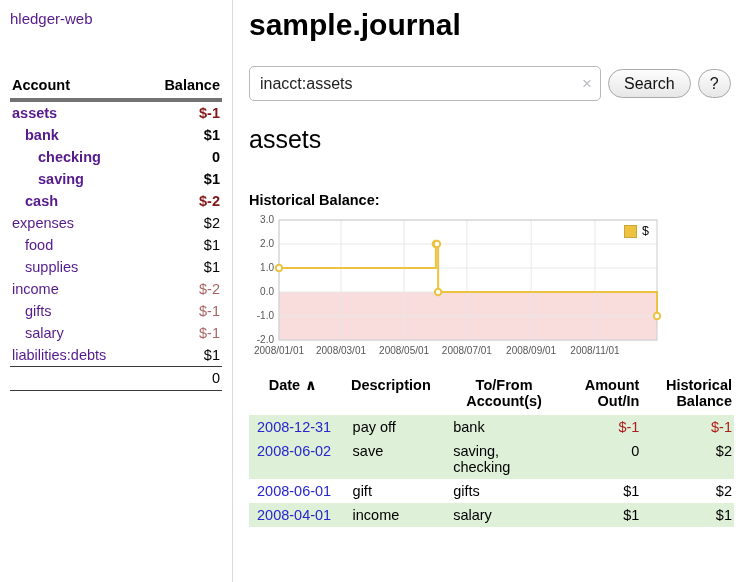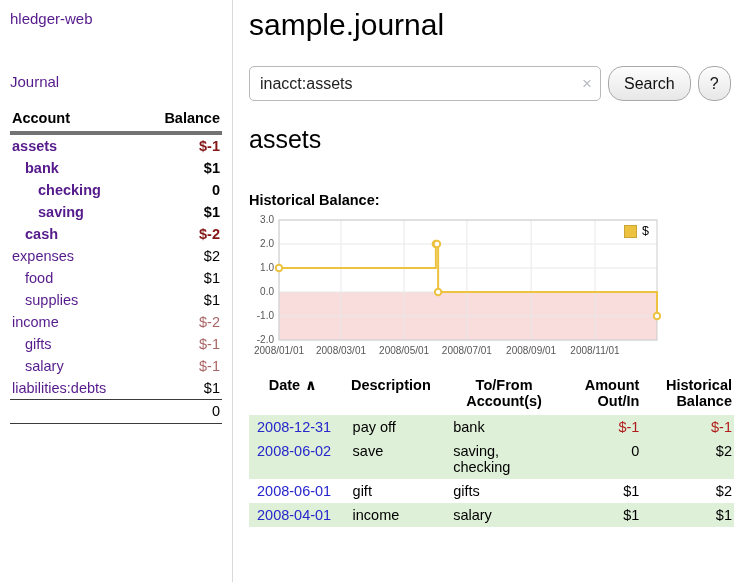--- a/index.html
+++ b/index.html
@@ -34,34 +34,34 @@
   .acct-link { color: var(--link-purple, #551a8b); text-decoration: none; }
   tr.bold .acct-link, tr.bold .bal { font-weight: bold; }
   .bal { color: #000; }
   .bal.neg-strong { color: var(--negative-strong, #841616); }
   .bal.neg-muted  { color: var(--negative-muted, #aa6666); }
   table.accounts tfoot tr { border-top: 1px solid #3a3a3a; border-bottom: 1px solid #3a3a3a; }
   table.accounts tfoot td { padding: 3px 2px 4px 2px; }
 
   
   .main { flex: 1 1 auto; padding: 2px 8px 0 16px; }
-  h1.page-title { font-size: 30px; font-weight: 400; margin: 6px 0 24px 0; }
+  h1.page-title { font-size: 30px; font-weight: 700; margin: 6px 0 24px 0; }
   .search-row { display: flex; align-items: center; gap: 7px; margin-bottom: 24px; }
   .search-box { position: relative; }
   .search-box input {
     width: 352px; height: 35px; border: 1px solid #b9b9b9; border-radius: 5px;
     font-size: 16px; padding: 0 28px 0 10px; font-family: inherit; color: #222;
     outline: none;
   }
   .clear-x {
     position: absolute; right: 9px; top: 50%; transform: translateY(-53%);
     color: #b9bcc2; font-size: 17px; cursor: pointer; line-height: 1;
   }
   .btn {
-    height: 35px; border: 1px solid #a8a8a8; border-radius: 15px;
+    height: 29px; border: 1px solid #a8a8a8; border-radius: 15px;
     background: linear-gradient(#fdfdfd, #e7e7e7);
     font-size: 16px; font-family: inherit; padding: 0 15px; color: #111; cursor: pointer;
   }
   .btn.help { padding: 0 11px; }
   h2.account-heading { font-size: 25px; font-weight: 400; margin: 0 0 16px 0; }
   .chart-label { font-weight: bold; font-size: 14.5px; margin-bottom: 6px; margin-top: 38px; }
 
   .chart-wrap { position: relative; width: 412px; margin-bottom: 10px; }
   svg .tick { font-size: 10px; fill: #565656; font-family: "Liberation Sans", sans-serif; }
   .legend {
@@ -88,21 +88,20 @@
   .amt.neg { color: var(--negative, #b01c1c); }
   .sort-icon { margin-left: 5px; font-weight: bold; }
 </style>
 </head>
 <body>
 
 <div class="app">
 
   <aside class="sidebar">
     <a href="#" class="brand">hledger-web</a>
-    <a href="#" class="journal-link">Journal</a>
 
     <table class="accounts">
       <thead>
         <tr>
           <th class="left">Account</th>
           <th class="right">Balance</th>
         </tr>
       </thead>
       <tbody>
   <tr class="acct-row bold">

